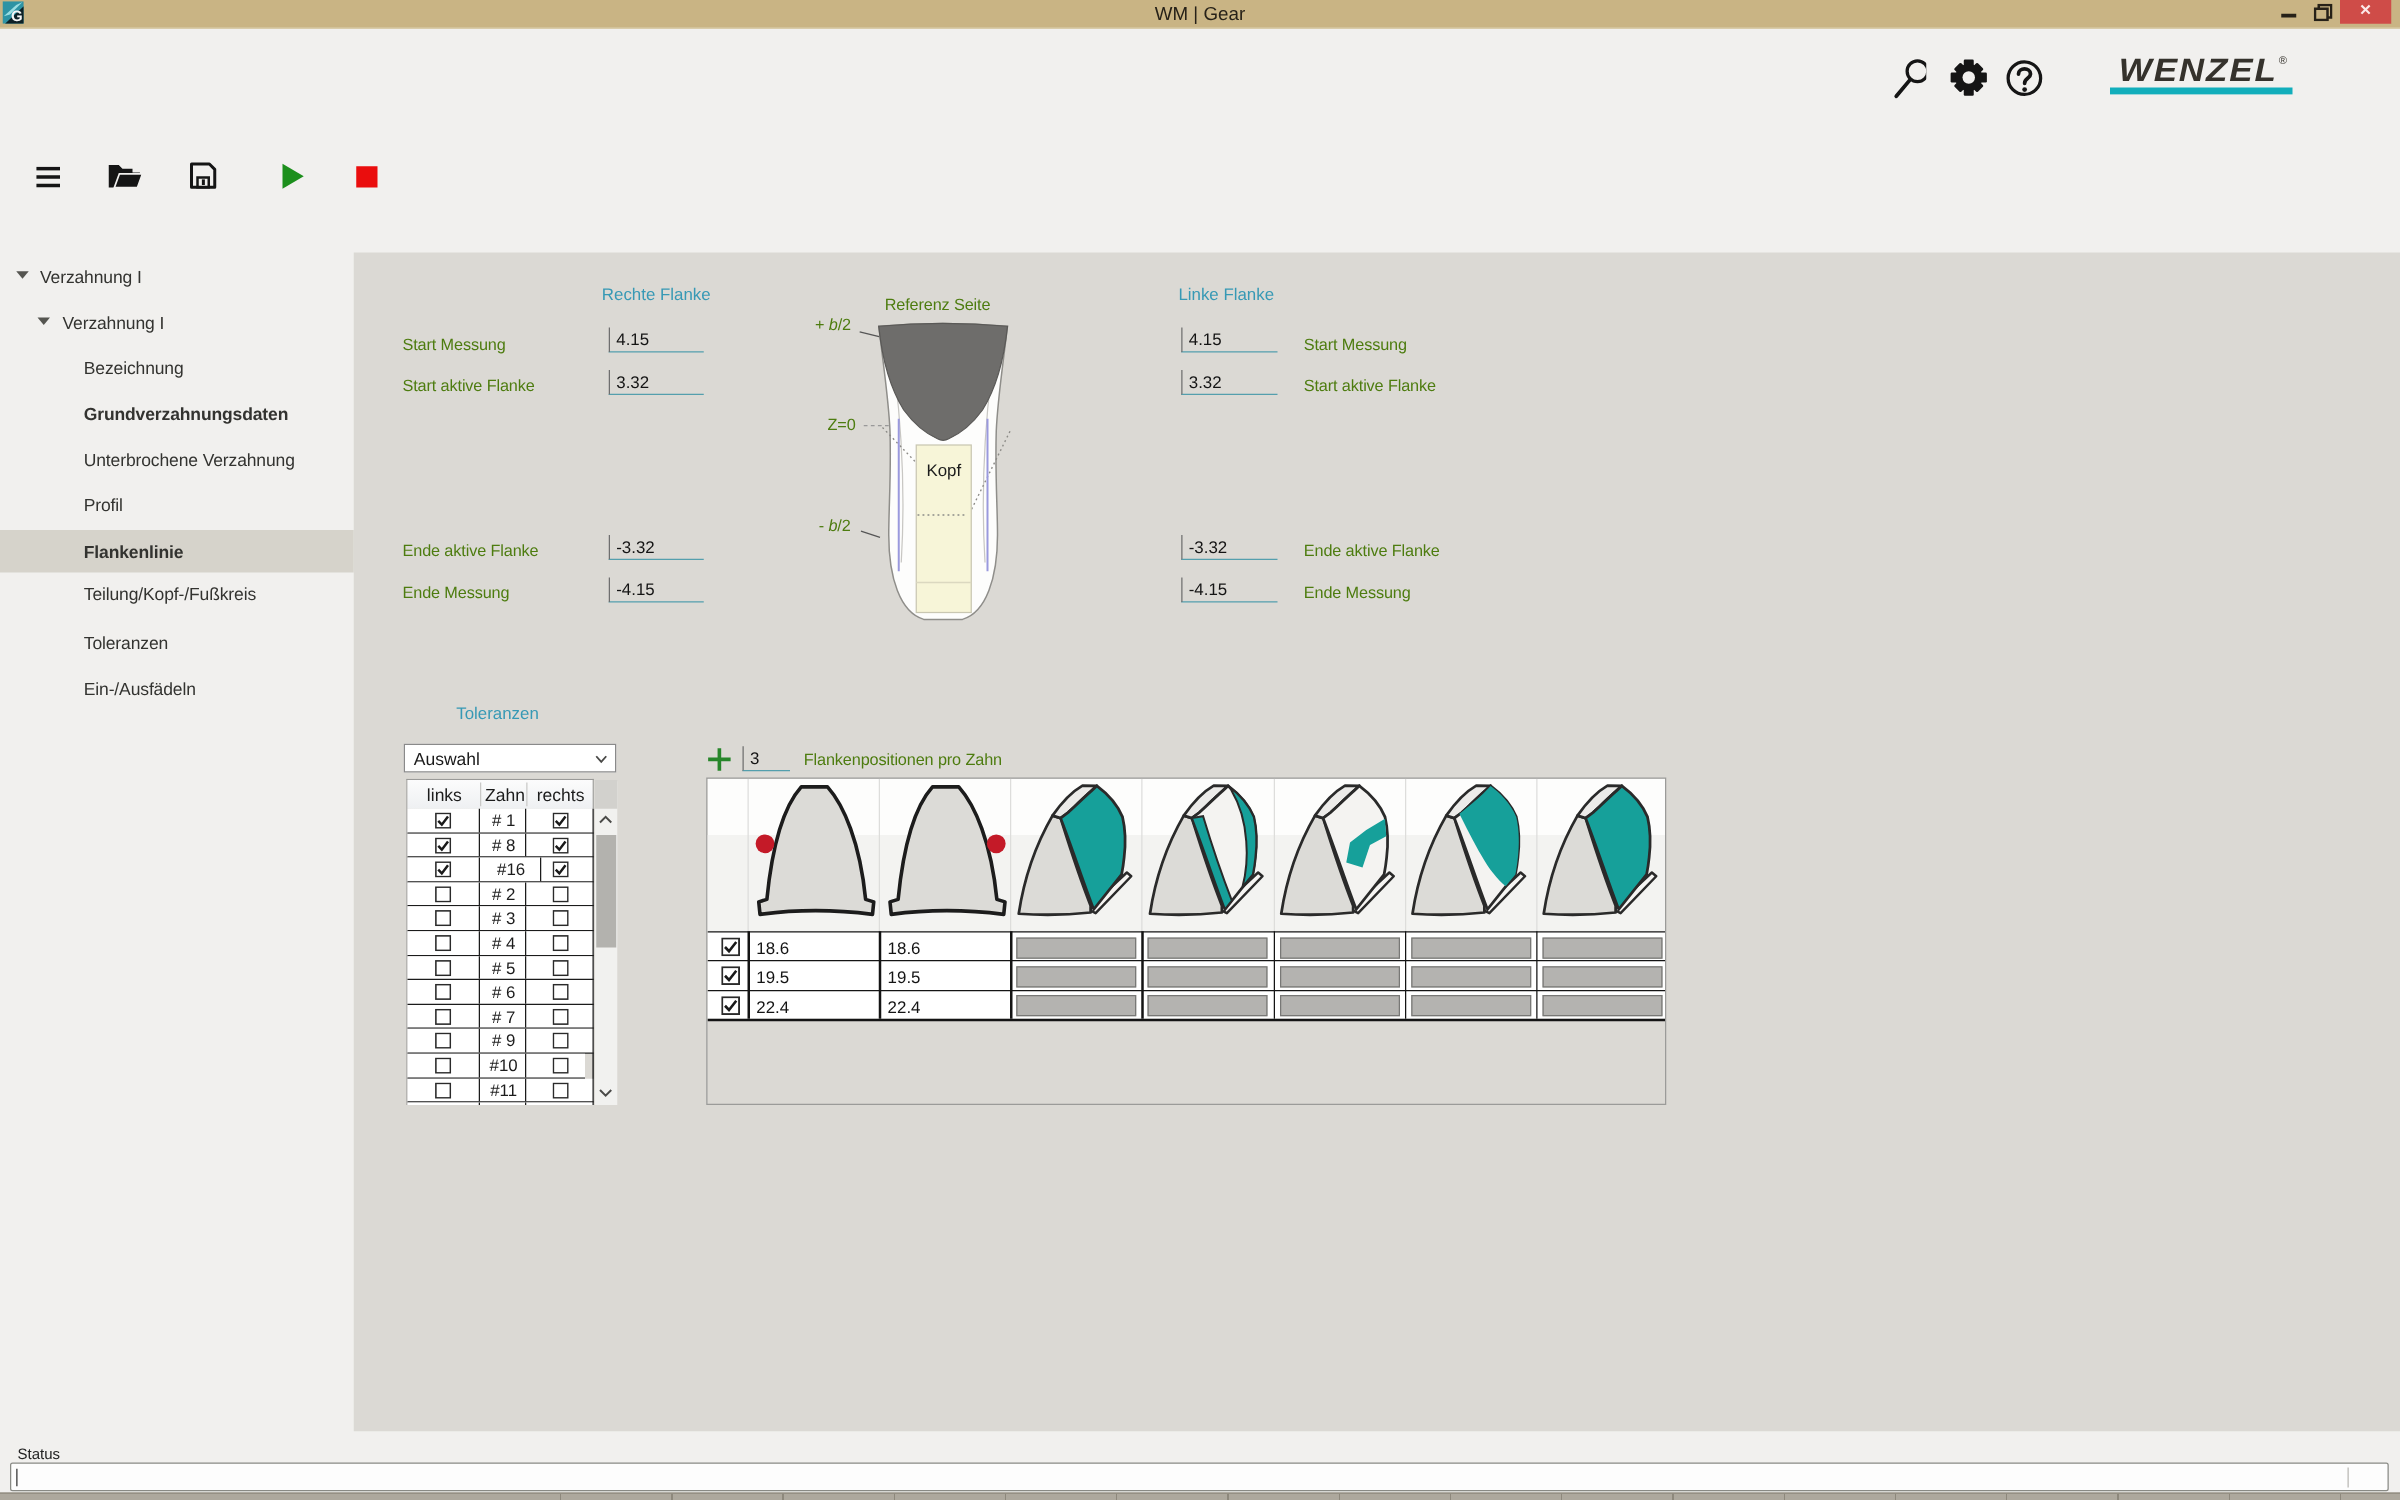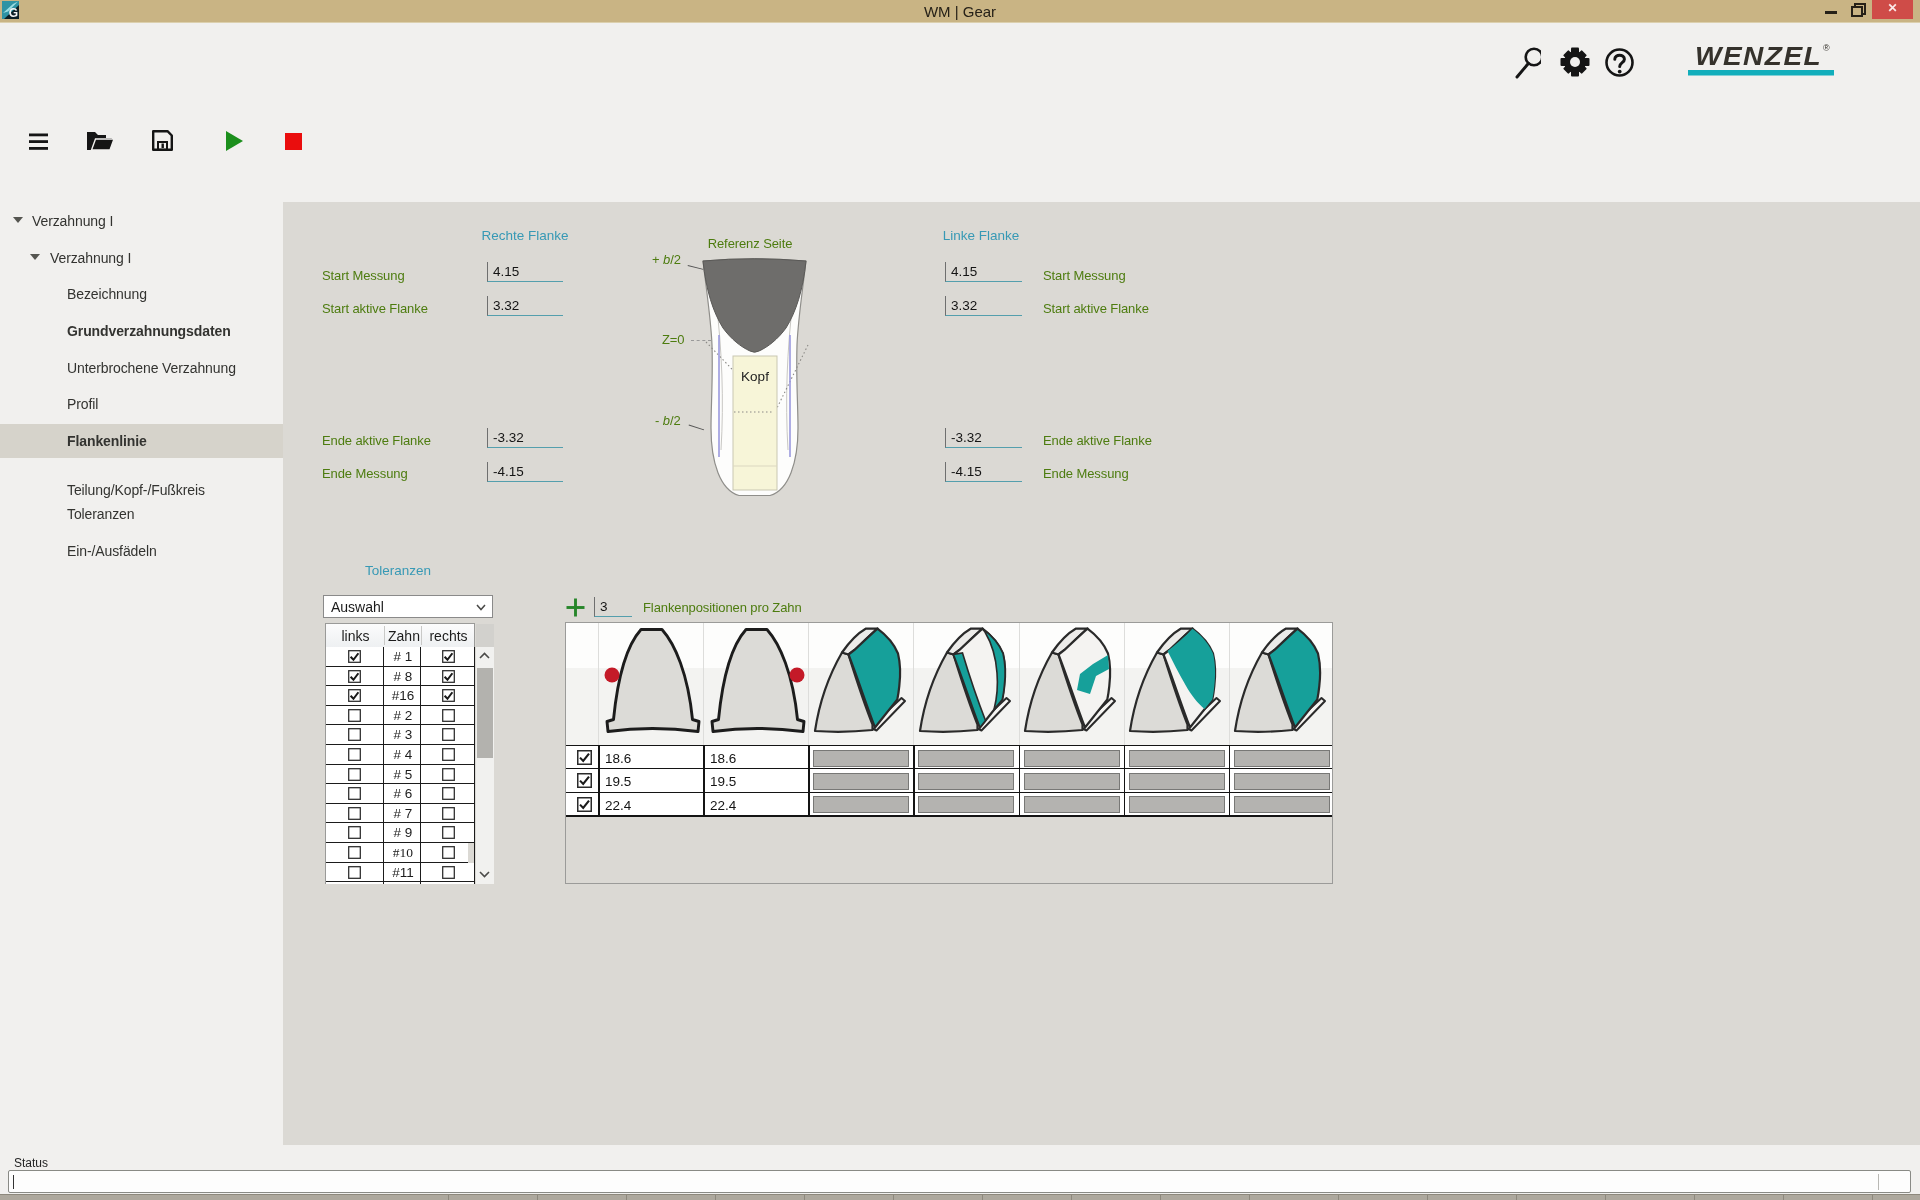--- a/index.html
+++ b/index.html
@@ -91,21 +91,21 @@
 <div id="selband"></div>
 <div class="tri" style="left:13px;top:217px;"></div>
 <div class="titem" style="left:32px;top:213px;">Verzahnung I</div>
 <div class="tri" style="left:30px;top:254px;"></div>
 <div class="titem" style="left:50px;top:250px;">Verzahnung I</div>
 <div class="titem" style="left:67px;top:286px;">Bezeichnung</div>
 <div class="titem" style="left:67px;top:323px;font-weight:bold;">Grundverzahnungsdaten</div>
 <div class="titem" style="left:67px;top:360px;">Unterbrochene Verzahnung</div>
 <div class="titem" style="left:67px;top:396px;">Profil</div>
 <div class="titem teal" style="left:67px;top:433px;font-weight:bold;">Flankenlinie</div>
-<div class="titem" style="left:67px;top:482px;">Teilung/Kopf-/Fußkreis</div>
+<div class="titem" style="left:67px;top:467px;">Teilung/Kopf-/Fußkreis</div>
 <div class="titem" style="left:67px;top:506px;">Toleranzen</div>
 <div class="titem" style="left:67px;top:543px;">Ein-/Ausfädeln</div>
 
 <div id="content"></div>
 
 <div class="abs teal" style="left:455px;top:228px;width:140px;text-align:center;font-size:13.5px;">Rechte Flanke</div>
 <div class="abs lbl" style="left:322px;top:268px;">Start Messung</div>
 <div class="abs lbl" style="left:322px;top:301px;">Start aktive Flanke</div>
 <div class="abs lbl" style="left:322px;top:433px;">Ende aktive Flanke</div>
 <div class="abs lbl" style="left:322px;top:466px;">Ende Messung</div>
@@ -194,21 +194,21 @@
           </svg>
         </span>
       </div>
 <div style="position:relative;width:149px;height:19.6px;background:#fff;border-bottom:1.4px solid #1b1b1b;">
         <span style="position:absolute;left:0;top:0;width:58px;height:100%;border-right:1.4px solid #1b1b1b;">
           <svg width="13" height="13" style="display:block;margin:3px auto 0;">
             <rect x="0.7" y="0.7" width="11.6" height="11.6" fill="#fff" stroke="#2a2a2a" stroke-width="1.25"></rect>
             <path d="M2.6,6.76 L5.46,9.75 L10.4,3.25" fill="none" stroke="#1a1a1a" stroke-width="2"></path>
           </svg>
         </span>
-        <span style="position:absolute;left:59.4px;top:0;width:36px;height:100%;border-right:1.4px solid #1b1b1b;font-size:13.5px;color:#1c1c1c;text-align:center;padding-top:2px;">#16</span>
+        <span style="position:absolute;left:59.4px;top:0;width:48px;height:100%;border-right:1.4px solid #1b1b1b;font-size:13.5px;color:#1c1c1c;text-align:center;padding-top:2px;">#16</span>
         <span style="position:absolute;left:96.8px;top:0;width:52px;height:100%;">
           <svg width="13" height="13" style="display:block;margin:3px auto 0;">
             <rect x="0.7" y="0.7" width="11.6" height="11.6" fill="#fff" stroke="#2a2a2a" stroke-width="1.25"></rect>
             <path d="M2.6,6.76 L5.46,9.75 L10.4,3.25" fill="none" stroke="#1a1a1a" stroke-width="2"></path>
           </svg>
         </span>
       </div>
 <div style="position:relative;width:149px;height:19.6px;background:#fff;border-bottom:1.4px solid #1b1b1b;">
         <span style="position:absolute;left:0;top:0;width:58px;height:100%;border-right:1.4px solid #1b1b1b;">
           <svg width="13" height="13" style="display:block;margin:3px auto 0;">
@@ -293,21 +293,21 @@
             <rect x="0.7" y="0.7" width="11.6" height="11.6" fill="#fff" stroke="#2a2a2a" stroke-width="1.25"></rect>
           </svg>
         </span>
         <span style="position:absolute;left:59.4px;top:0;width:36px;height:100%;border-right:1.4px solid #1b1b1b;font-size:13.5px;color:#1c1c1c;text-align:center;padding-top:2px;">#&nbsp;9</span>
         <span style="position:absolute;left:96.8px;top:0;width:52px;height:100%;">
           <svg width="13" height="13" style="display:block;margin:3px auto 0;">
             <rect x="0.7" y="0.7" width="11.6" height="11.6" fill="#fff" stroke="#2a2a2a" stroke-width="1.25"></rect>
           </svg>
         </span>
       </div>
-<div style="position:relative;width:142px;height:19.6px;background:#fff;border-bottom:1.4px solid #1b1b1b;font-family:Liberation Serif, serif;">
+<div style="position:relative;width:142px;height:19.6px;background:#fff;border-bottom:1.4px solid #1b1b1b;">
         <span style="position:absolute;left:0;top:0;width:58px;height:100%;border-right:1.4px solid #1b1b1b;">
           <svg width="13" height="13" style="display:block;margin:3px auto 0;">
             <rect x="0.7" y="0.7" width="11.6" height="11.6" fill="#fff" stroke="#2a2a2a" stroke-width="1.25"></rect>
           </svg>
         </span>
         <span style="position:absolute;left:59.4px;top:0;width:36px;height:100%;border-right:1.4px solid #1b1b1b;font-size:13.5px;color:#1c1c1c;text-align:center;padding-top:2px;">#10</span>
         <span style="position:absolute;left:96.8px;top:0;width:52px;height:100%;">
           <svg width="13" height="13" style="display:block;margin:3px auto 0;">
             <rect x="0.7" y="0.7" width="11.6" height="11.6" fill="#fff" stroke="#2a2a2a" stroke-width="1.25"></rect>
           </svg>

